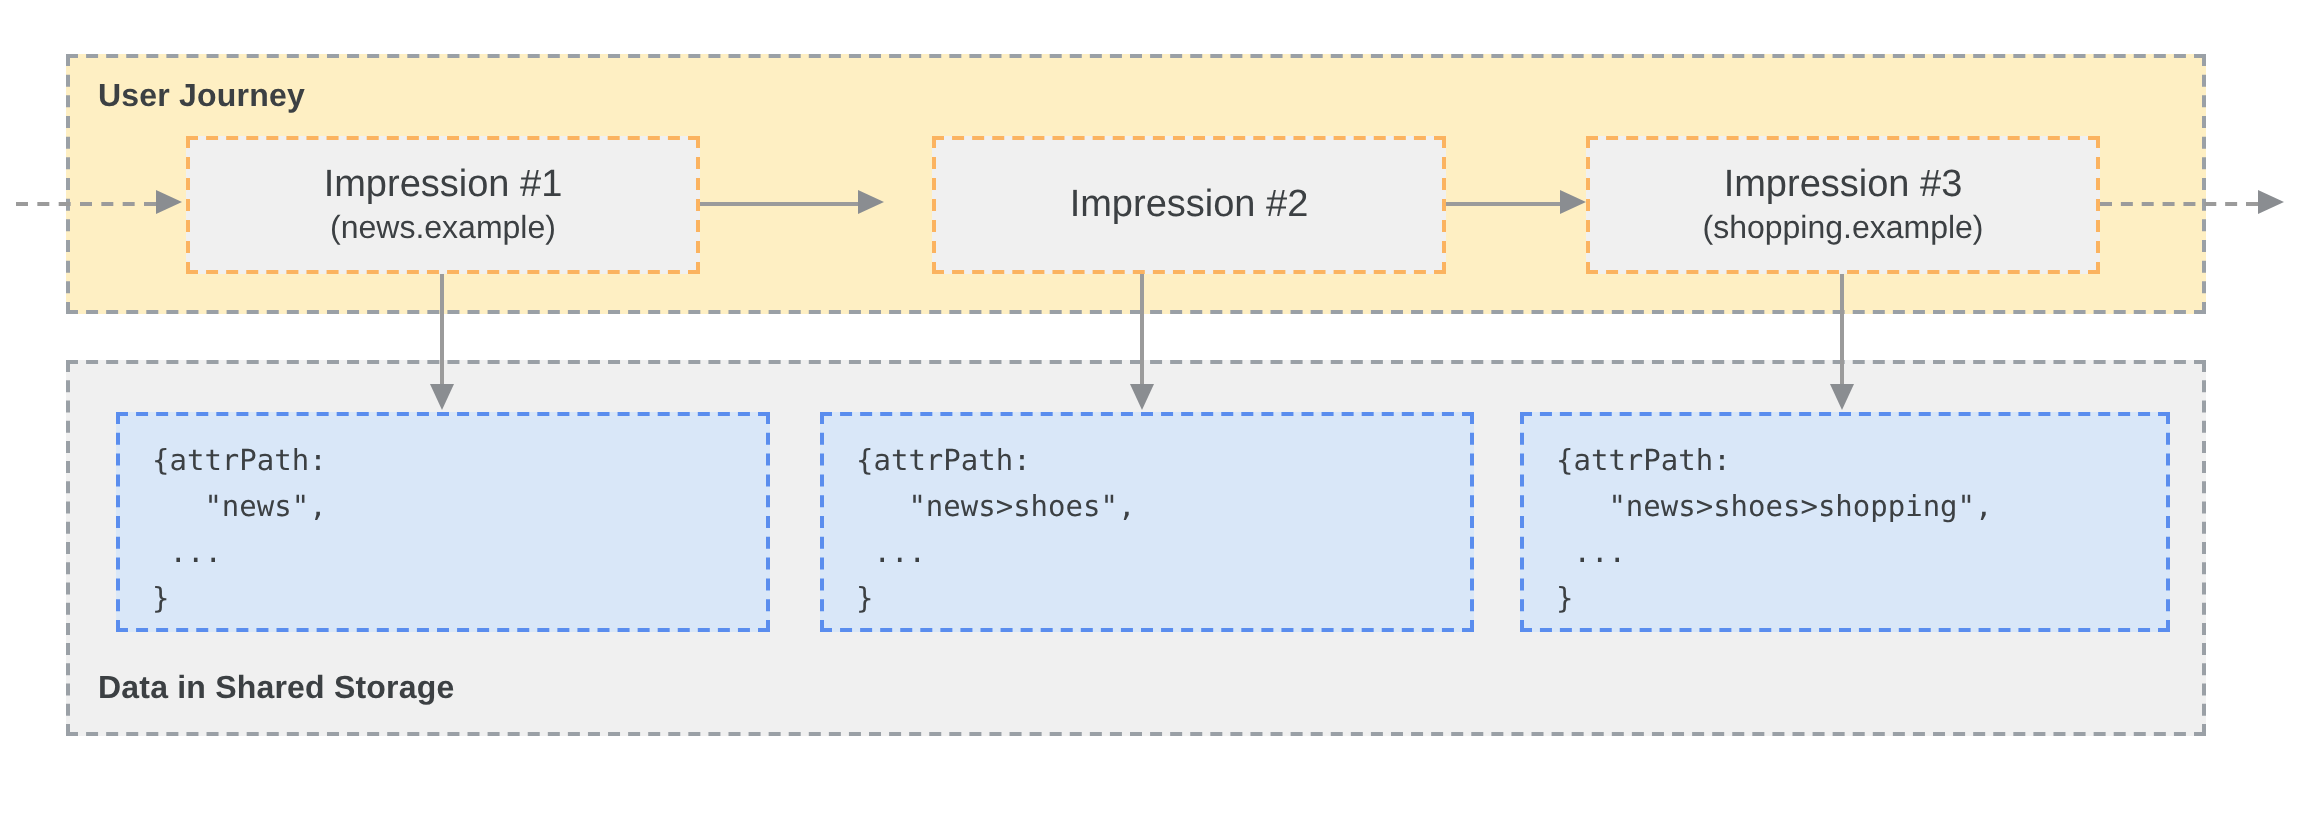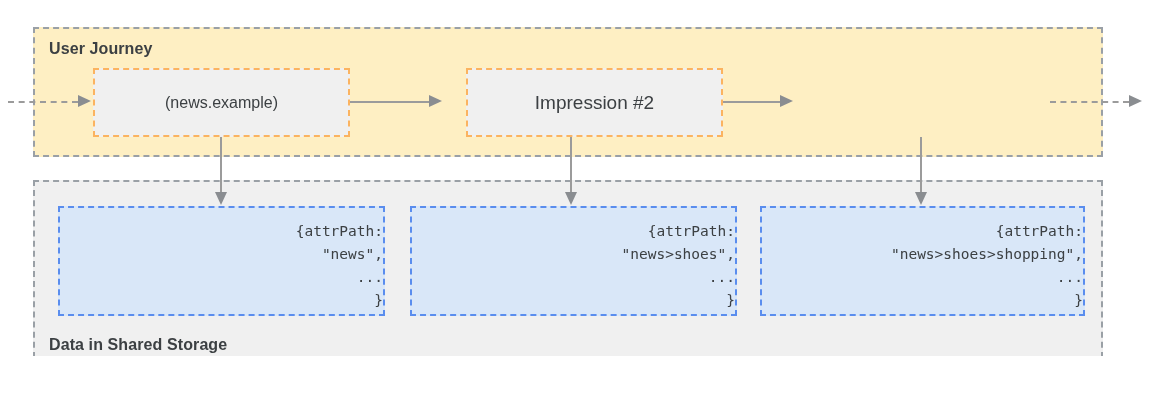--- a/index.html
+++ b/index.html
@@ -14,21 +14,21 @@
     --arrowhead: #8A8D91;
     --text: #3C4043;
   }
   * { margin: 0; padding: 0; box-sizing: border-box; }
   html, body { background: #ffffff; }
   body { font-family: "Liberation Sans", sans-serif; color: var(--text); }
 
   .canvas {
     position: relative;
     width: 1153px;
-    height: 356px;
+    height: 410px;
     background: #ffffff;
     overflow: hidden;
     border-radius: 30px;
   }
 
   
   .band {
     position: absolute;
     border: 2px dashed var(--band-border);
     z-index: 1;
@@ -78,21 +78,20 @@
     border: 2px dashed var(--entry-border);
     z-index: 3;
   }
   .entry pre {
     font-family: "DejaVu Sans Mono", "Liberation Mono", monospace;
     font-size: 14.5px;
     line-height: 23px;
     color: var(--text);
     white-space: pre;
     padding: 12px 0 0 16px;
-    text-align: right;
   }
 
   
   .arrow-h {
     position: absolute;
     height: 0;
     border-top: 2.5px solid var(--arrow);
     z-index: 2;
   }
   .arrow-h.dashed { border-top-style: dashed; }
@@ -126,24 +125,29 @@
 
   <div class="band journey">
     <div class="band-label">User Journey</div>
   </div>
 
   <div class="band storage">
     <div class="band-label">Data in Shared Storage</div>
   </div>
 
   <div class="node" style="left:93px;">
+    <div class="node-title">Impression #1</div>
     <div class="node-sub">(news.example)</div>
   </div>
   <div class="node" style="left:442px;margin-left:24px;">
     <div class="node-title">Impression #2</div>
+  </div>
+  <div class="node" style="left:793px;">
+    <div class="node-title">Impression #3</div>
+    <div class="node-sub">(shopping.example)</div>
   </div>
 
   <div class="entry" style="left:58px; width:327px;">
     <pre>{attrPath:
    "news",
  ...
 }</pre>
   </div>
   <div class="entry" style="left:410px; width:327px;">
     <pre>{attrPath:

